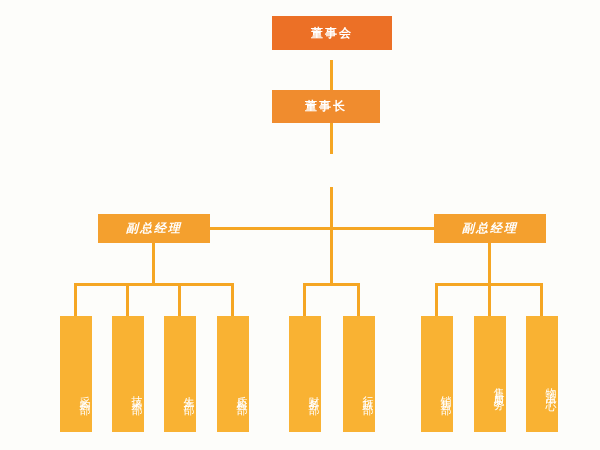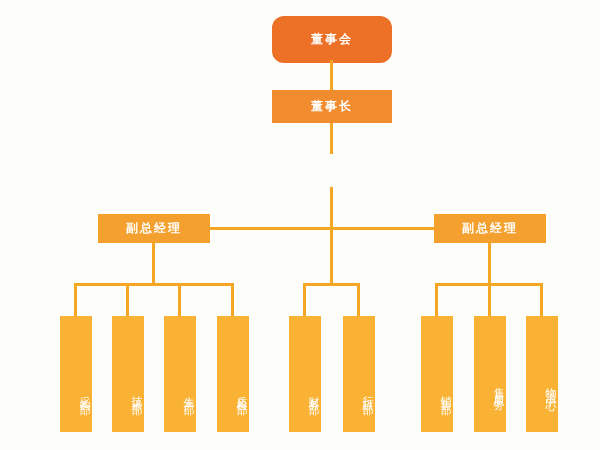--- a/index.html
+++ b/index.html
@@ -46,20 +46,21 @@
   }
   .node.level-gm {
     background: #f08c2e;
     font-size: 12px;
     font-weight: bold;
   }
   .node.level-deputy {
     background: #f4a02e;
     font-size: 12px;
     font-weight: bold;
+    font-style: italic;
   }
   .node.level-dept {
     background: #f9b233;
     font-size: 11px;
     font-weight: normal;
     writing-mode: vertical-rl;
     text-orientation: upright;
     letter-spacing: 4px;
     padding-top: 38px;
     align-items: flex-start;
@@ -67,27 +68,27 @@
   }
   .node.level-dept.four-char {
     padding-top: 26px;
   }
 </style>
 </head>
 <body>
 
 <div id="chart-root">
 
-  <div class="node level-exec" style="left:272px; top:16px; width:120px; height:47px;border-radius:12px;">
+  <div class="node level-exec" style="left:272px; top:16px; width:120px; height:34px;">
     <span>董事会</span>
   </div>
 
   <div class="conn conn-v" style="left:330px; top:60px; width:3px; height:30px;"></div>
 
-  <div class="node level-gm" style="left:272px; top:90px; width:120px; height:33px;">
+  <div class="node level-gm" style="left:272px; top:90px; width:108px; height:33px;">
     <span>董事长</span>
   </div>
 
   <div class="conn conn-v" style="left:330px; top:123px; width:3px; height:31px;"></div>
 
 
   <div class="conn conn-v" style="left:330px; top:187px; width:3px; height:42px;"></div>
 
   <div class="conn conn-h" style="left:208px; top:227px; width:240px; height:3px;"></div>
 

